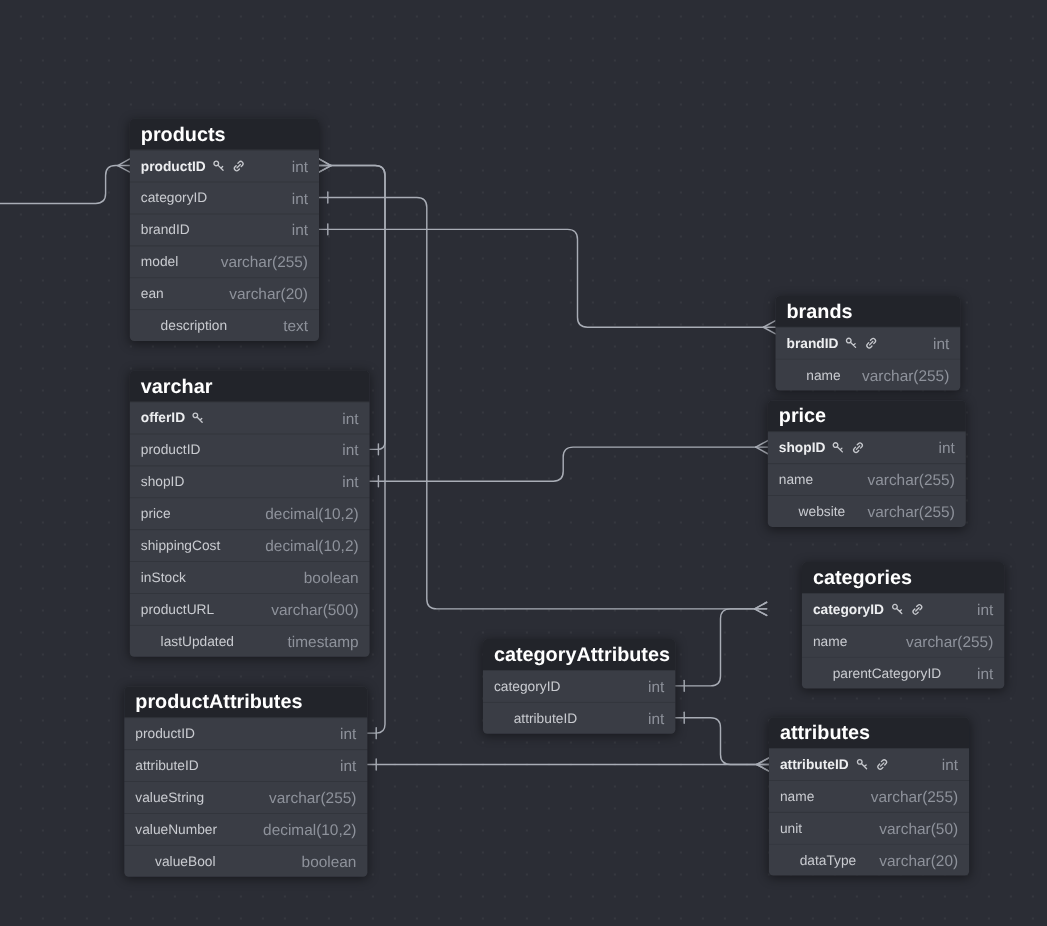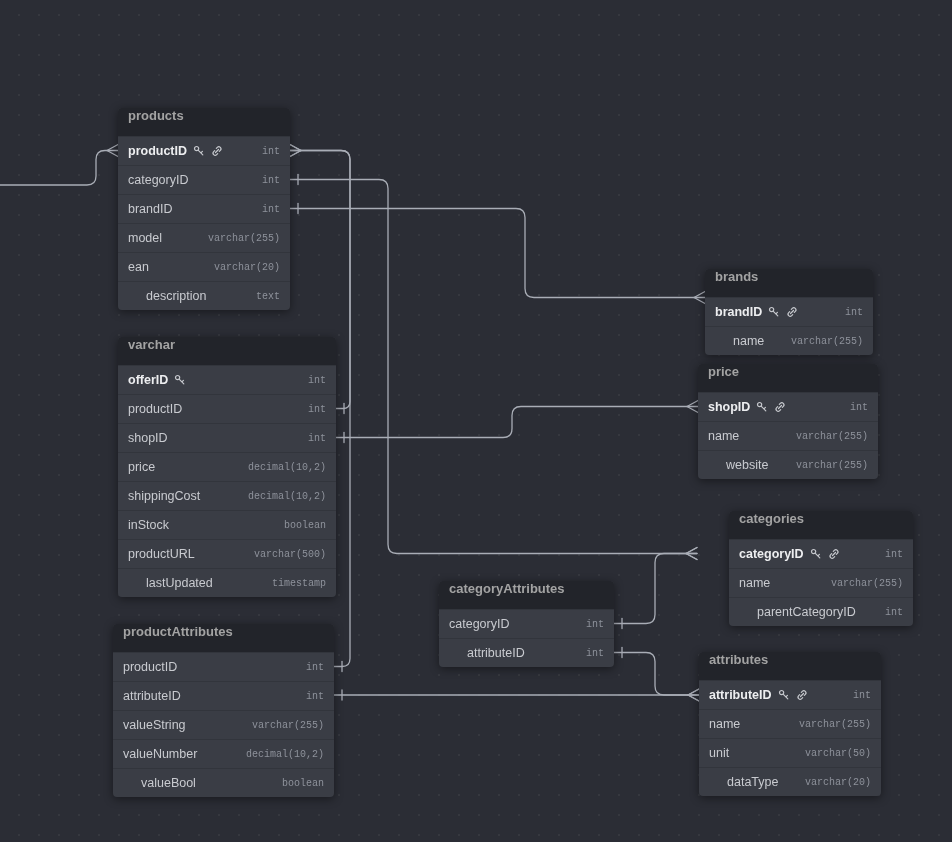--- a/index.html
+++ b/index.html
@@ -41,26 +41,26 @@
     background: var(--body-bg, #3a3d45);
     border-radius: 4px;
     box-shadow: 0 2px 10px rgba(0,0,0,0.45);
     font-size: 12.5px;
   }
   .table-header {
     height: 28px;
     background: var(--header-bg, #22242a);
     border-radius: 4px 4px 0 0;
     display: flex;
-    align-items: flex-start;
+    align-items: center;
     padding: 0 10px;
     box-sizing: border-box;
-    color: #a3a3a3;
+    color: #ffffff;
     font-weight: bold;
-    font-size: 13px;
+    font-size: 18px;
     cursor: move;
   }
   .field-row {
     height: 29px;
     display: flex;
     align-items: center;
     padding: 0 10px;
     gap: 4px;
     box-sizing: border-box;
     border-top: 1px solid rgba(0,0,0,0.12);
@@ -73,22 +73,22 @@
     color: var(--field-color, #c9cbd0);
     white-space: nowrap;
   }
   .field-row.pk .field-name {
     color: var(--pk-color, #edeef0);
     font-weight: bold;
   }
   .field-type {
     margin-left: auto;
     color: var(--type-color, #8e929b);
-    font-family: Liberation Mono, monospace;
-    font-size: 10px;
+    font-family: Liberation Sans, sans-serif;
+    font-size: 14px;
     white-space: nowrap;
   }
   .field-icon {
     display: inline-flex;
     width: 12px;
     height: 12px;
     margin-left: 2px;
     flex: 0 0 auto;
   }
   .field-icon svg {

